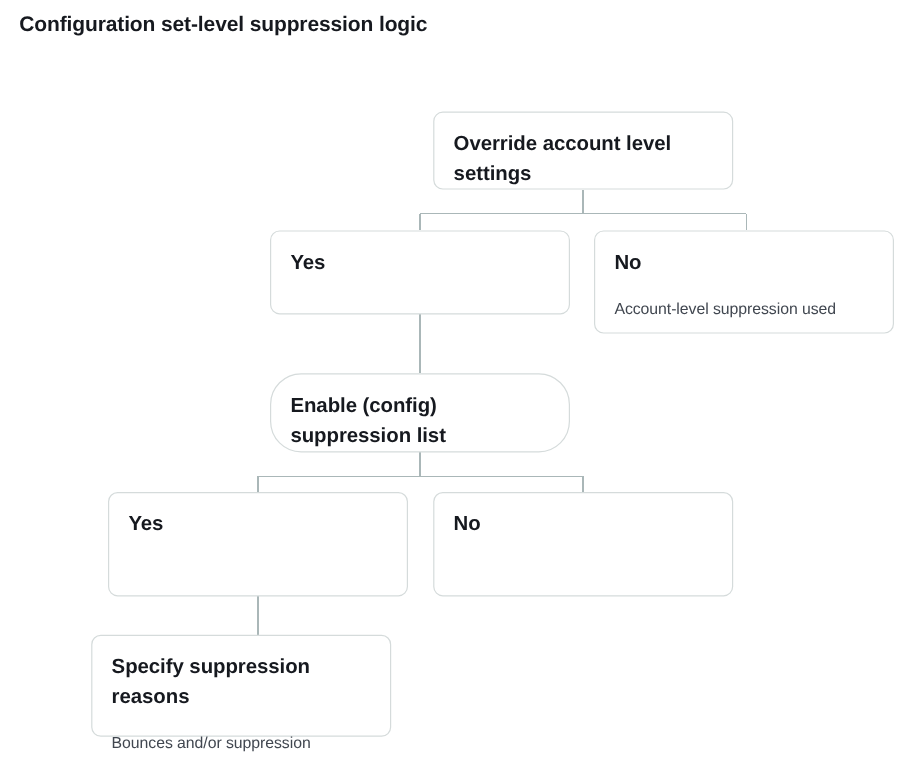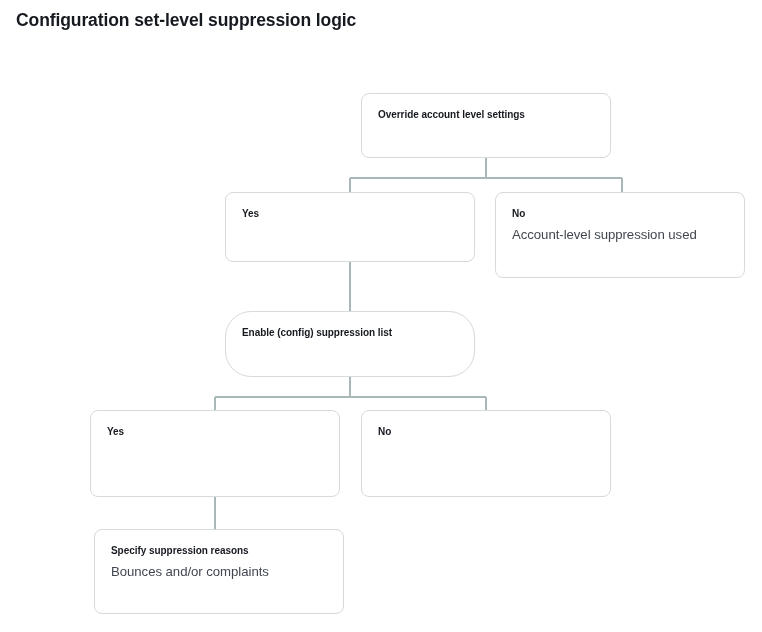--- a/index.html
+++ b/index.html
@@ -48,44 +48,44 @@
   
   .node {
     position: absolute;
     box-sizing: border-box;
     background: #ffffff;
     border: 1px solid #d5dbdb;
     border-radius: 8px;
     padding: 14px 16px 12px 16px;
   }
   .node-title {
-    font-size: 10px;
+    font-size: 17px;
     font-weight: bold;
     line-height: 1.45;
     color: #16191f;
     letter-spacing: -0.05px;
   }
   .node-subtitle {
     font-size: 13.2px;
     font-weight: normal;
     line-height: 1.5;
     color: #414750;
     letter-spacing: -0.05px;
-    margin-top: 3px;
+    margin-top: 16px;
   }
   .node-subtitle:empty { display: none; }
 
   
   #node-root            { left: 361px; top: 93px;  width: 250px; height: 65px; }
   #node-override-yes    { left: 225px; top: 192px; width: 250px; height: 70px; }
   #node-override-no     { left: 495px; top: 192px; width: 250px; height: 86px; }
   #node-enable-list     { left: 225px; top: 311px; width: 250px; height: 66px; border-radius: 26px; }
   #node-enable-yes      { left: 90px;  top: 410px; width: 250px; height: 87px; }
   #node-enable-no       { left: 361px; top: 410px; width: 250px; height: 87px; }
-  #node-reasons         { left: 94px;  top: 529px; width: 250px; height: 85px; }
+  #node-reasons         { left: 76px;  top: 529px; width: 250px; height: 85px; }
 </style>
 </head>
 <body>
 
 <div id="diagram-root">
 
   <div class="page-title">Configuration set-level suppression logic</div>
 
   <svg class="connector-layer" viewBox="0 0 762 632" width="762" height="632" xmlns="http://www.w3.org/2000/svg">
     <g stroke="#aab7b8" stroke-width="1.4" fill="none" shape-rendering="crispEdges">
@@ -129,16 +129,16 @@
   <div class="node" id="node-enable-yes">
     <div class="node-title">Yes</div>
   </div>
 
   <div class="node" id="node-enable-no">
     <div class="node-title">No</div>
   </div>
 
   <div class="node" id="node-reasons">
     <div class="node-title">Specify suppression reasons</div>
-    <div class="node-subtitle">Bounces and/or complaints</div>
+    <div class="node-subtitle">Bounces and/or suppression</div>
   </div>
 
 </div>
 
 </body></html>

